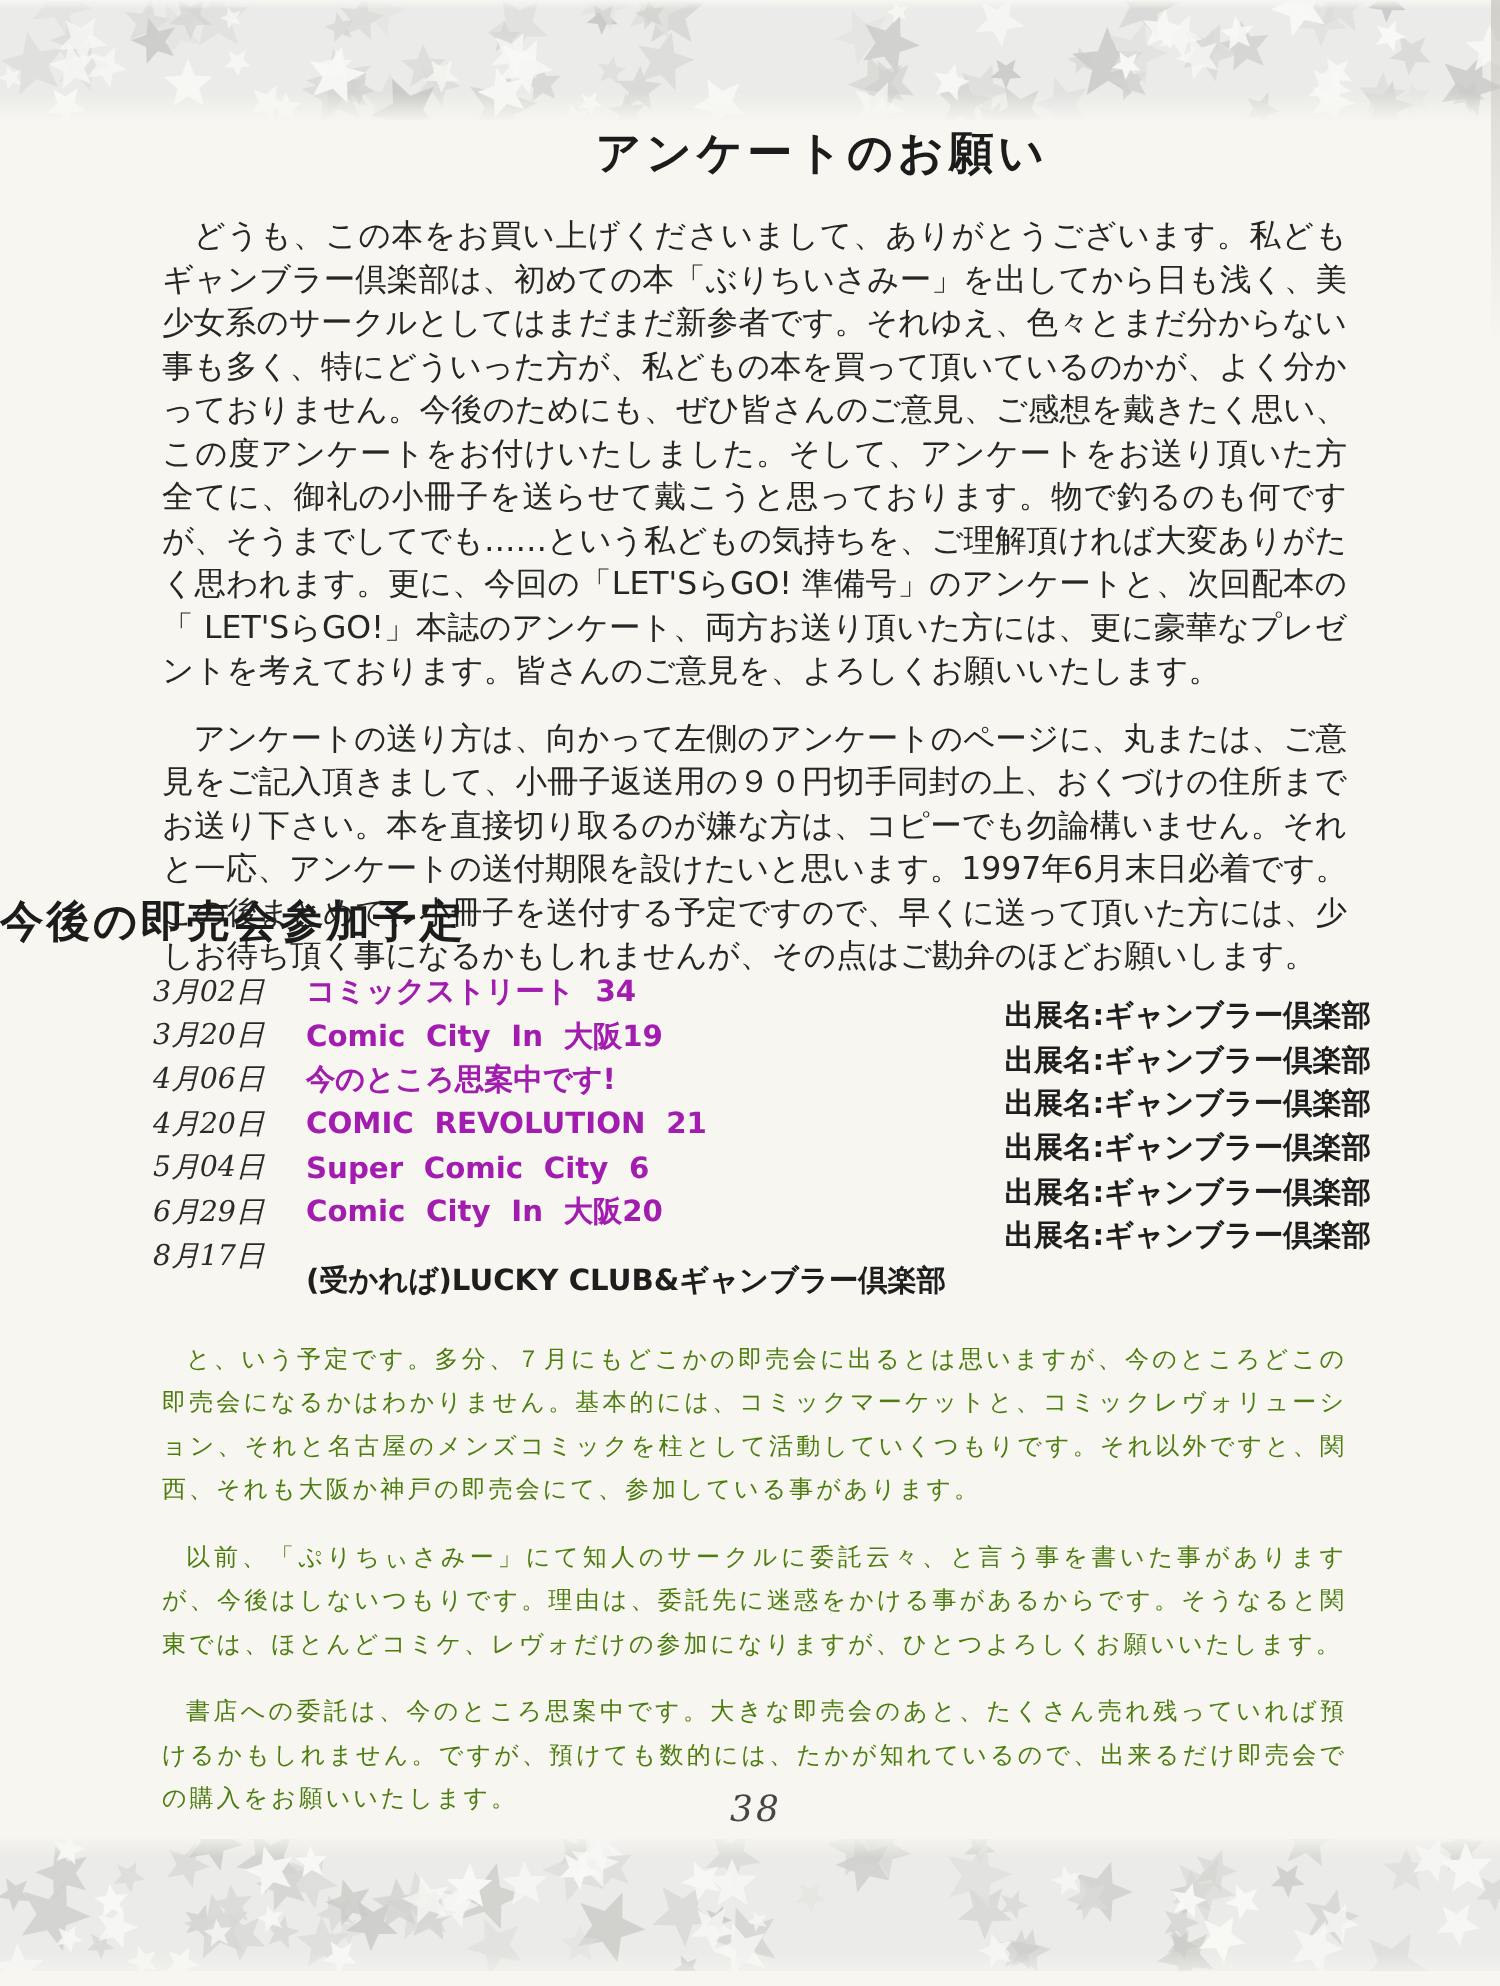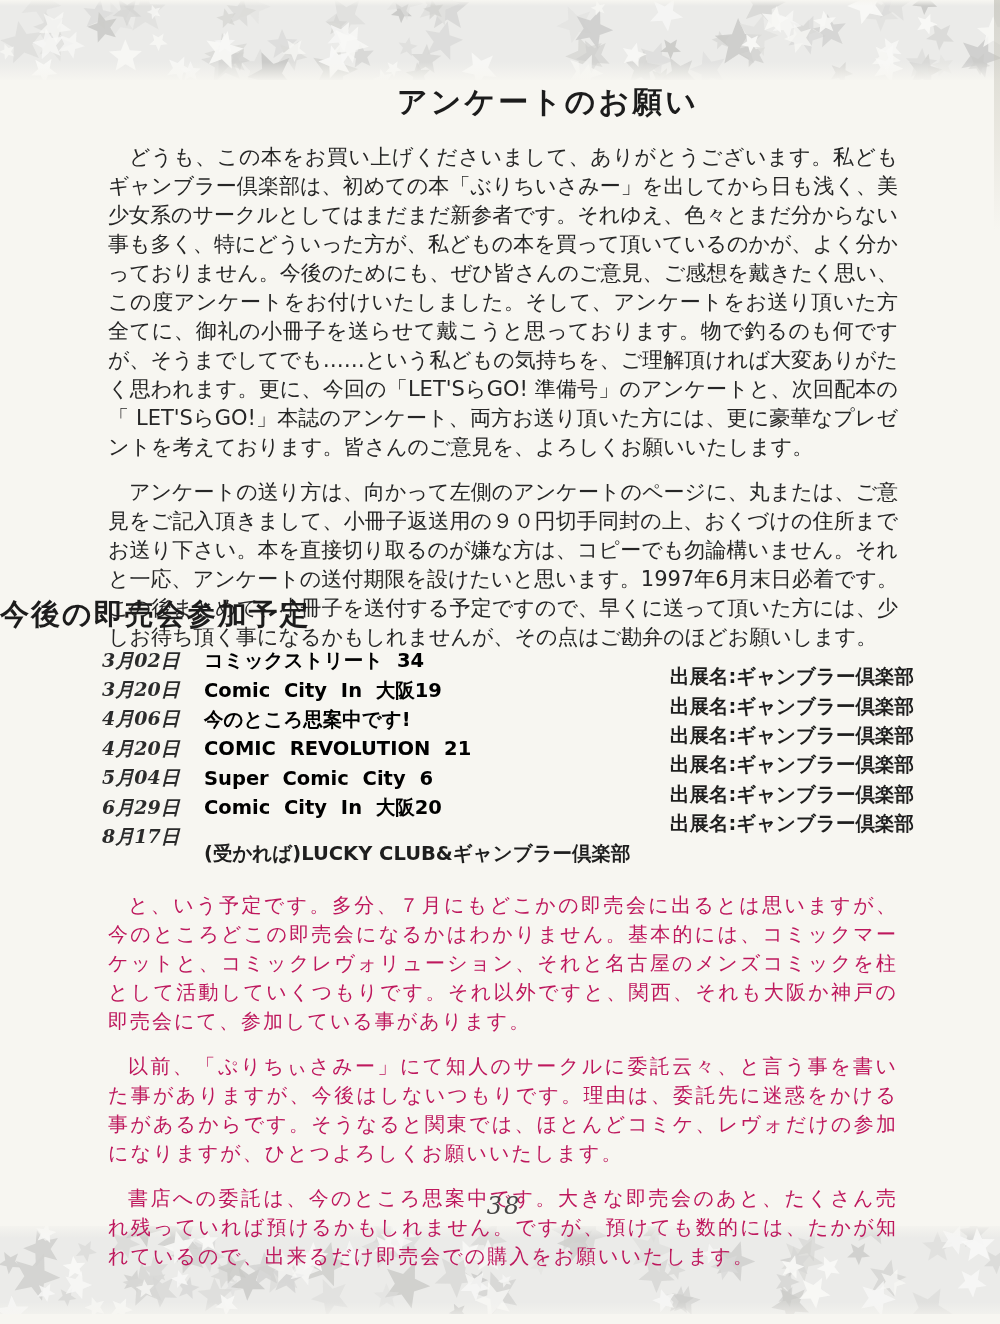--- a/index.html
+++ b/index.html
@@ -32,33 +32,33 @@
   .h-schedule{
     position:absolute;top:595px;left:0;width:1000px;margin:0;
     text-align:left;font-size:29px;font-weight:900;letter-spacing:2px;color:#1c1c1c;
   }
 
   
   .block{position:absolute;left:92px;width:822px;text-align:justify;}
   .block p{margin:16px;text-indent:1em;}
   .top-text{top:127px;font-size:21px;line-height:29px;color:#262626;}
   .bottom-text{
-    top:876px;font-size:20px;line-height:29px;letter-spacing:2px;
-    font-family:Liberation Mono, monospace;color:#be185d;
+    top:876px;font-size:16px;line-height:29px;letter-spacing:2px;
+    font-family:Liberation Serif, serif;color:#4d7c0f;
   }
 
   
   .schedule{position:absolute;top:646px;left:102px;width:812px;}
   .sched-row{display:flex;align-items:center;height:29.4px;white-space:nowrap;}
   .sched-date{
     width:102px;flex:0 0 102px;
     font-family:"DejaVu Serif","Liberation Serif",serif;
-    font-style:italic;font-size:19px;font-weight:bold;color:#2b2b2b;
-  }
-  .sched-event{flex:1 1 auto;font-size:19.5px;font-weight:900;word-spacing:7px;color:#000000;}
+    font-style:italic;font-size:19px;font-weight:normal;color:#2b2b2b;
+  }
+  .sched-event{flex:1 1 auto;font-size:19.5px;font-weight:900;word-spacing:7px;color:#a21caf;}
   .sched-exhibitor{flex:0 0 auto;text-align:right;font-size:19.5px;font-weight:900;color:#1e1e1e;margin-top:32px;}
 
   .page-number{
     position:absolute;top:1192px;left:4px;width:1000px;text-align:center;
     font-family:"DejaVu Serif","Liberation Serif",serif;
     font-style:italic;font-size:24px;color:#454545;letter-spacing:2px;
   }
 </style>
 </head>
 <body>

